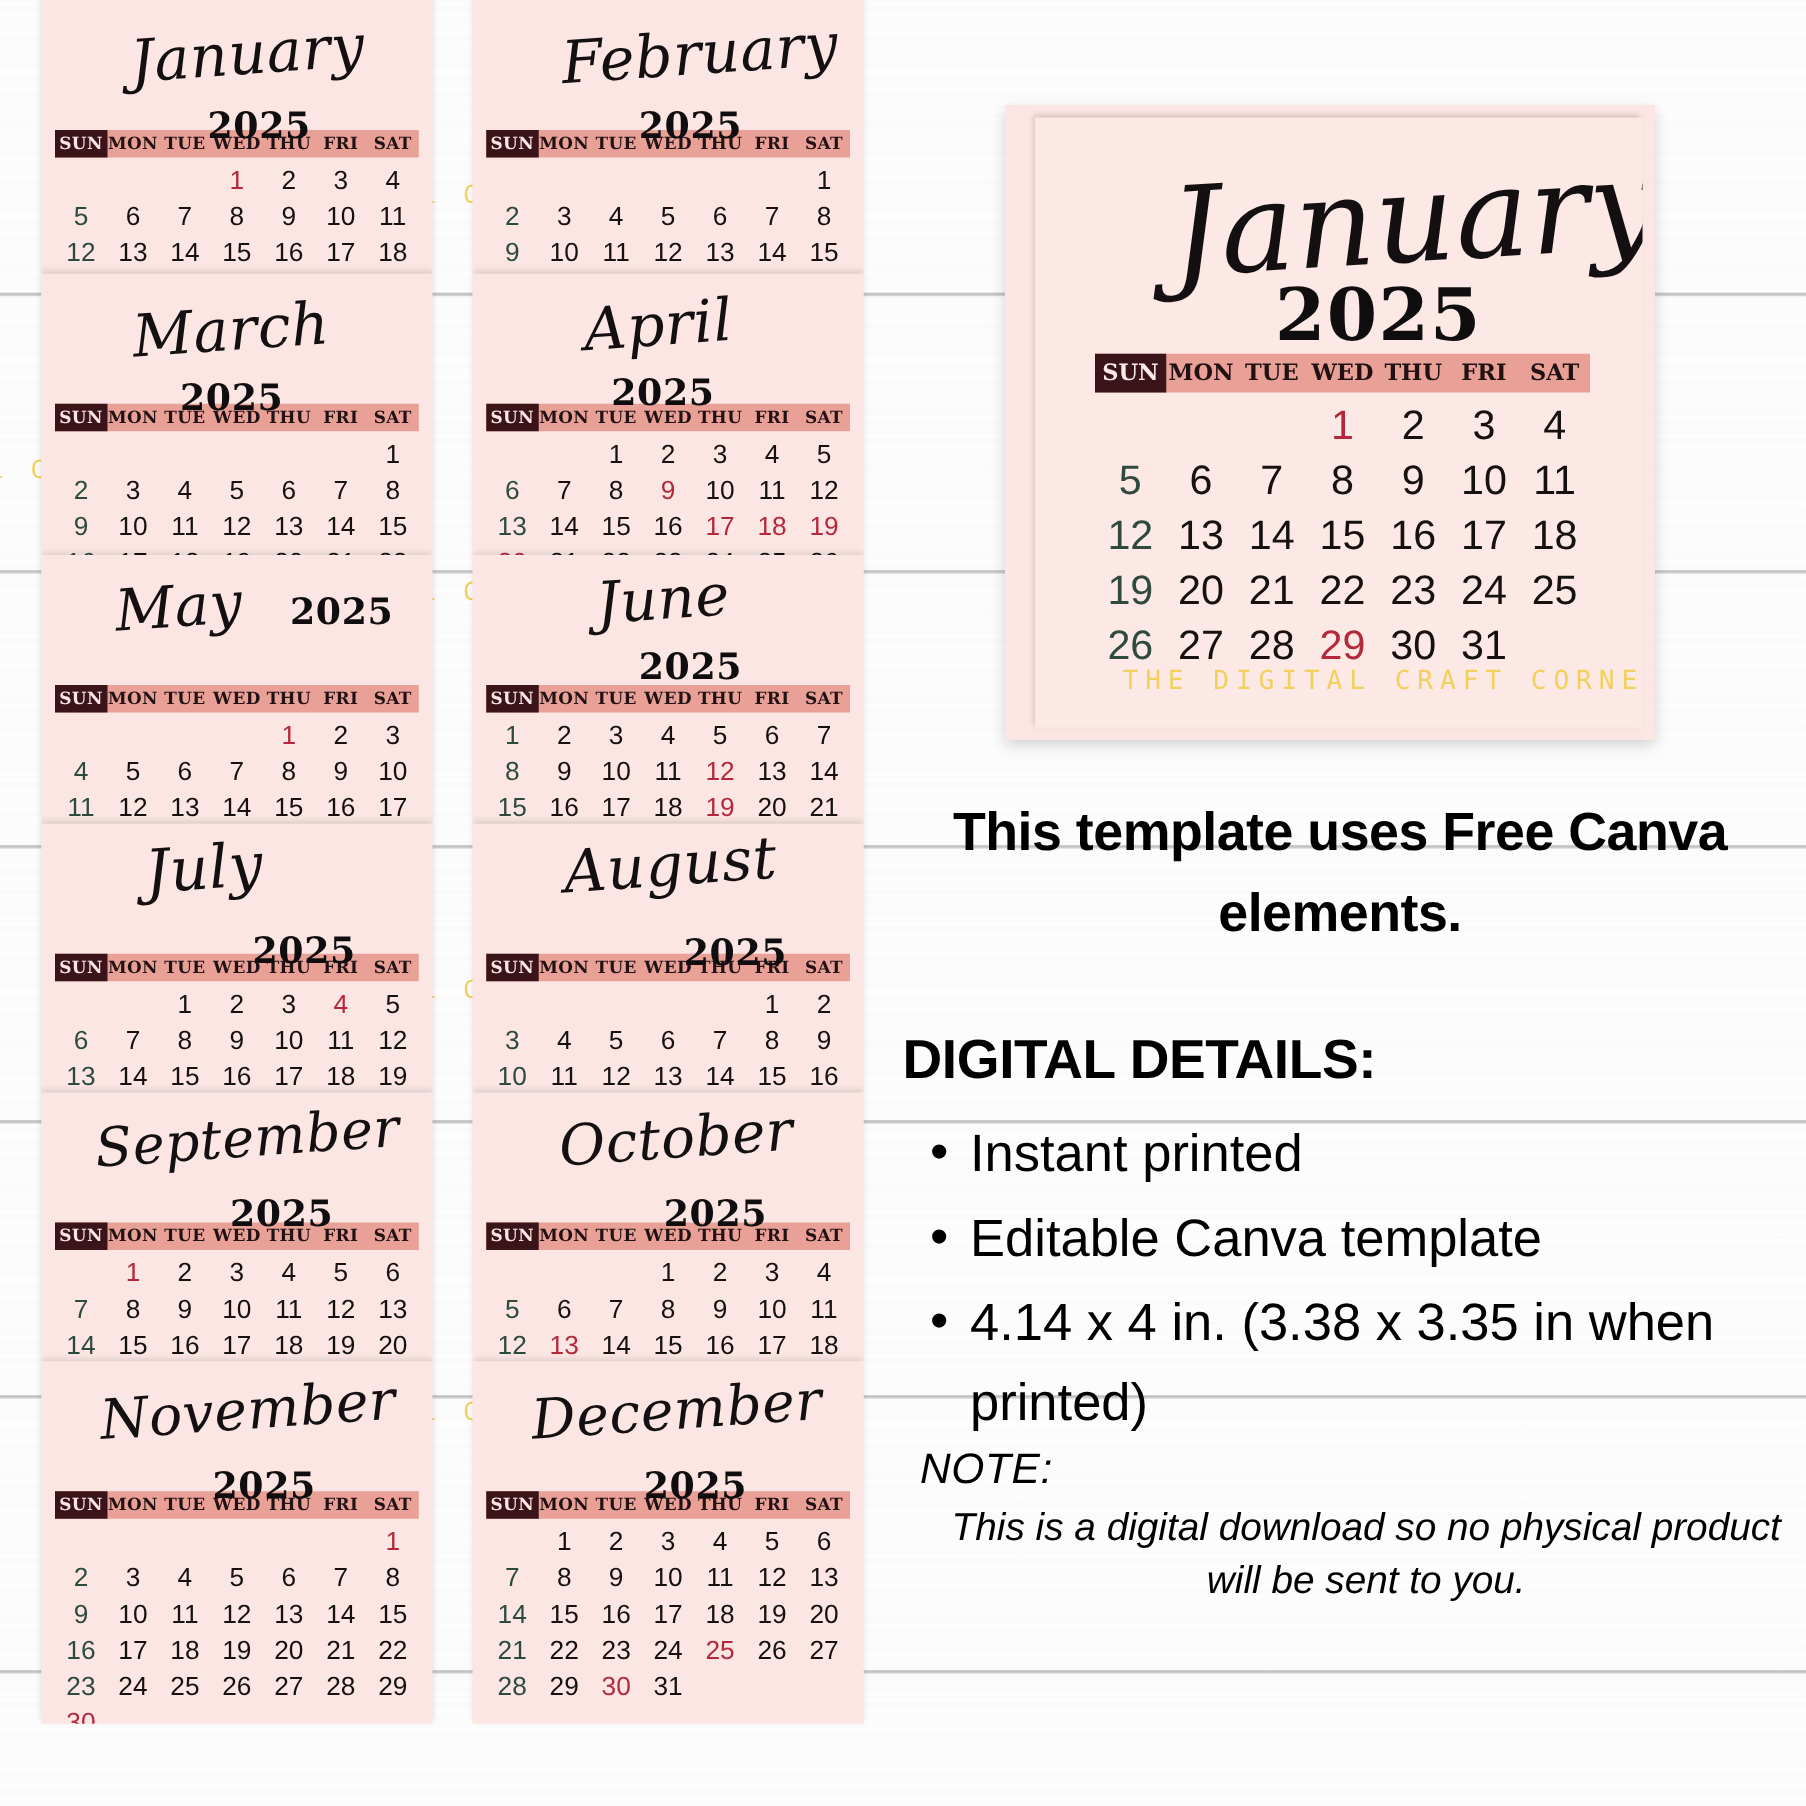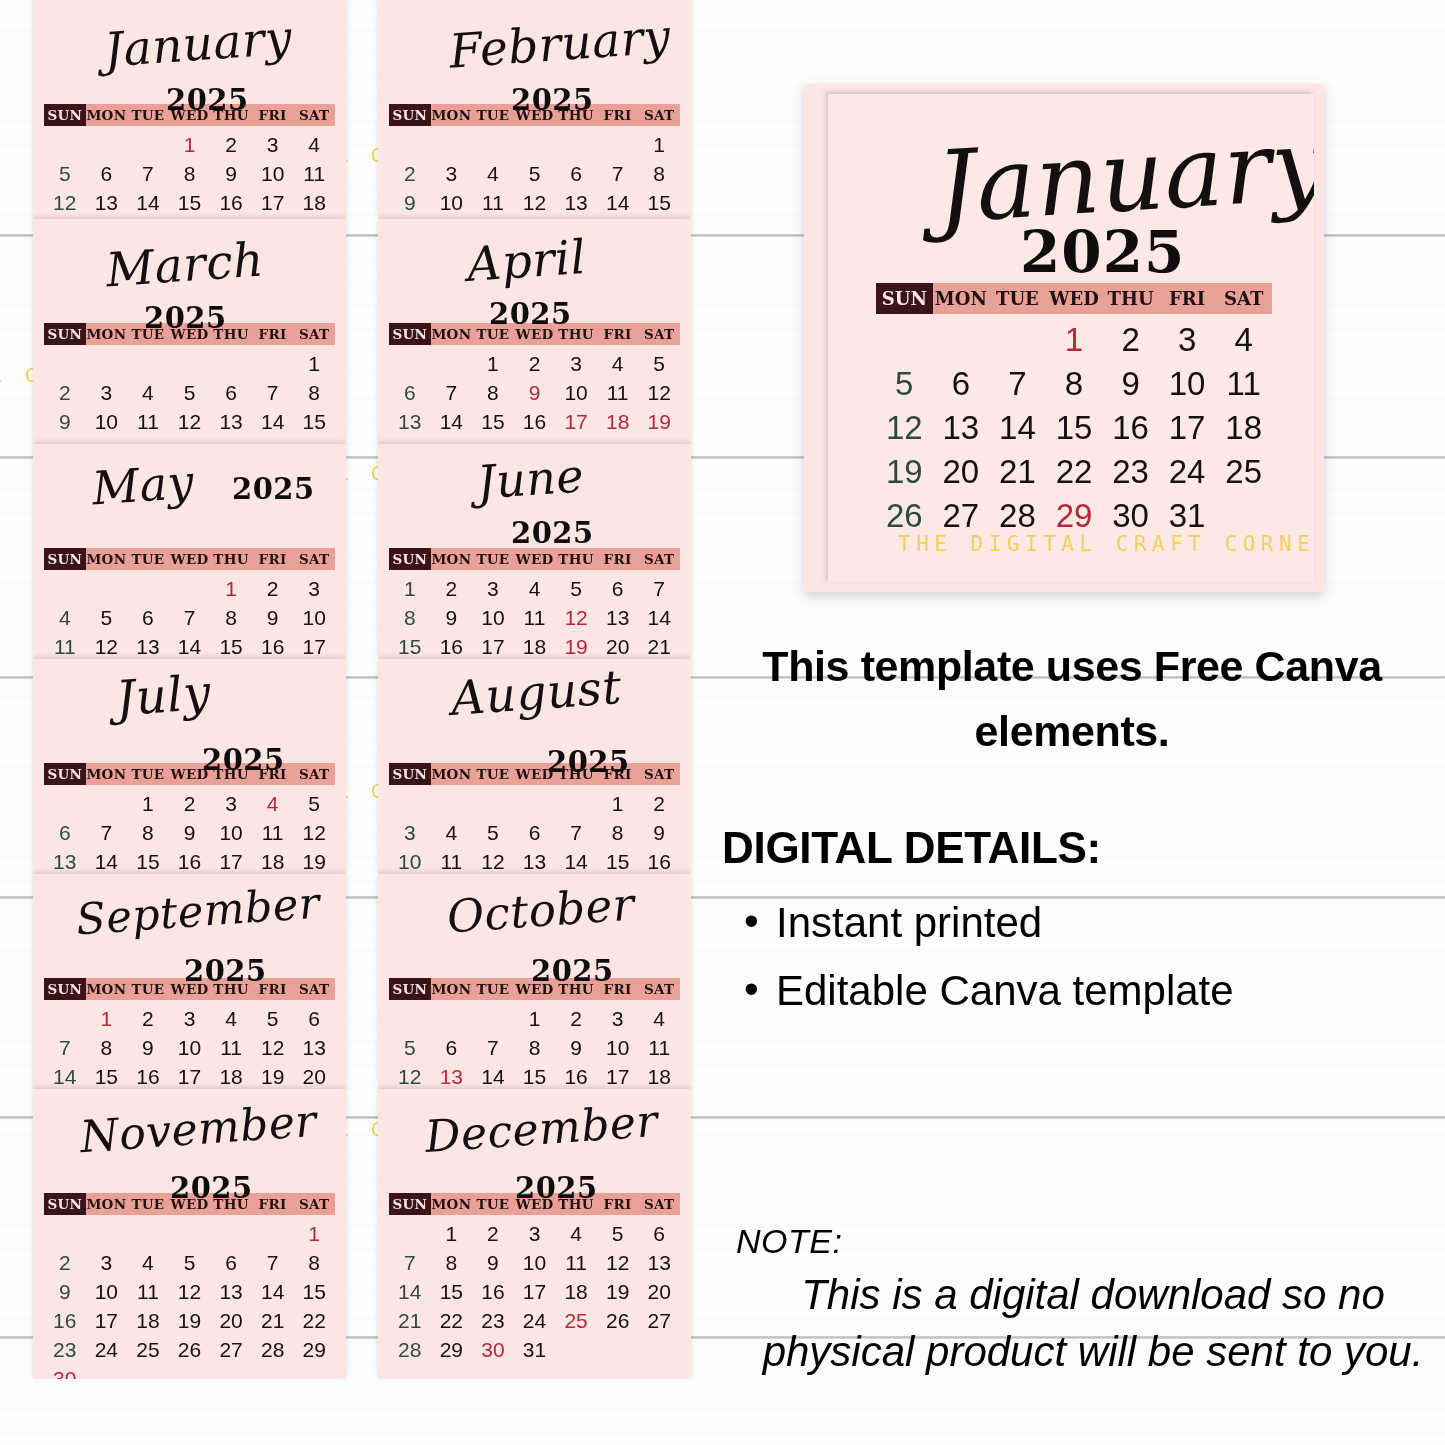--- a/index.html
+++ b/index.html
@@ -255,33 +255,33 @@
     content: "\2022";
     position: absolute;
     left: 22px;
     top: -2px;
     font-size: 42px;
   }
 
   #note {
     position: absolute;
     left: 736px;
-    top: 1222px;
+    top: 1156px;
     width: 690px;
     font-style: italic;
   }
   #note-label {
     font-size: 34px;
     color: #000;
     letter-spacing: .5px;
   }
   #note-body {
     margin-top: 6px;
     padding-left: 24px;
-    font-size: 42px;
+    font-size: 31px;
     line-height: 1.35;
     color: #000;
     text-align: center;
   }
 </style>
 </head>
 <body>
 
 <div id="bg"></div>
 
@@ -899,19 +899,20 @@
     <div class="wm" style="left:70px; top:438px;">THE  DIGITAL  CRAFT  CORNER</div>
   </div>
 </div>
 
 <div id="copy">
   <div id="headline">This template uses Free Canva elements.</div>
   <div id="details-title">DIGITAL DETAILS:</div>
   <ul id="bullets">
       <li>Instant printed</li>
       <li>Editable Canva template</li>
+      <li>4.14 x 4 in. (3.38 x 3.35 in when printed)</li>
     </ul>
 </div>
 
 <div id="note">
   <div id="note-label">NOTE:</div>
   <div id="note-body">This is a digital download so no physical product will be sent to you.</div>
 </div>
 
 </body></html>

